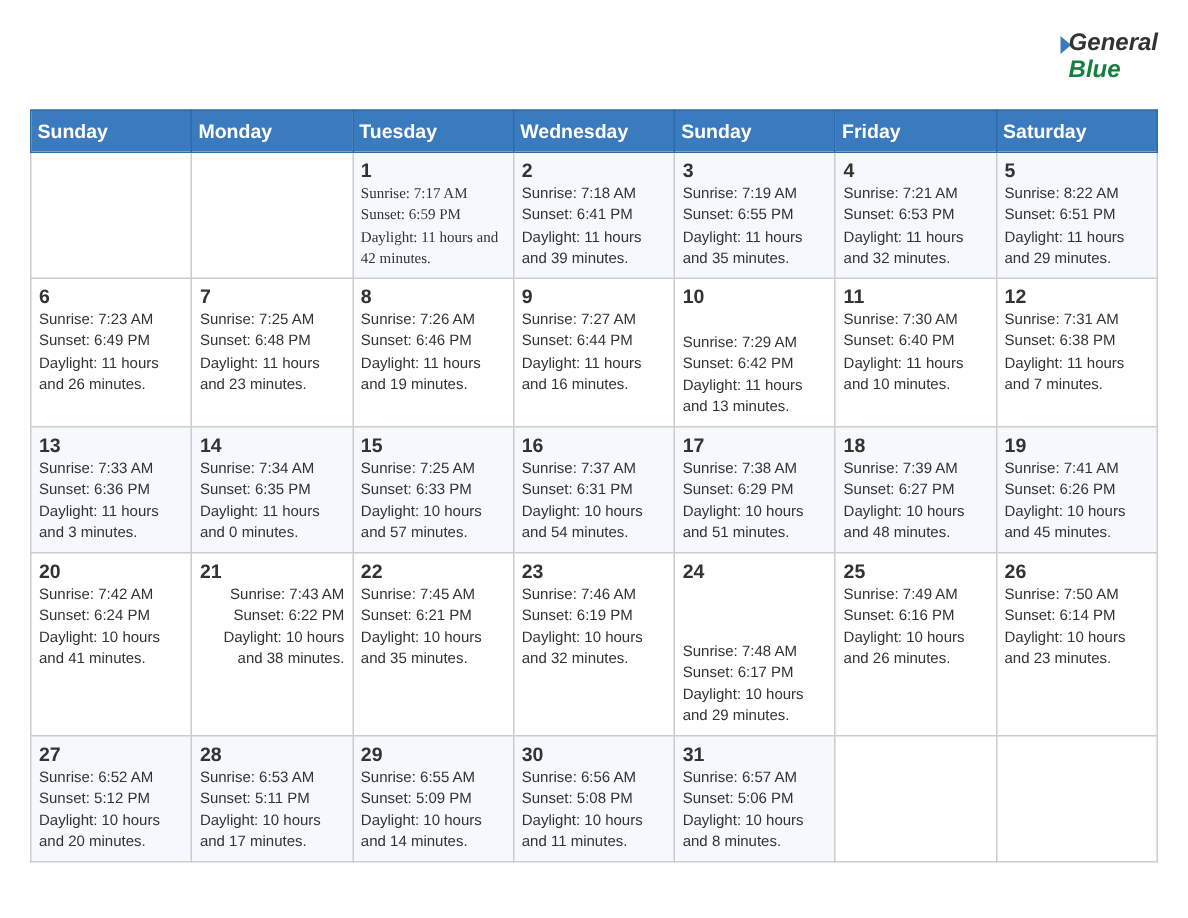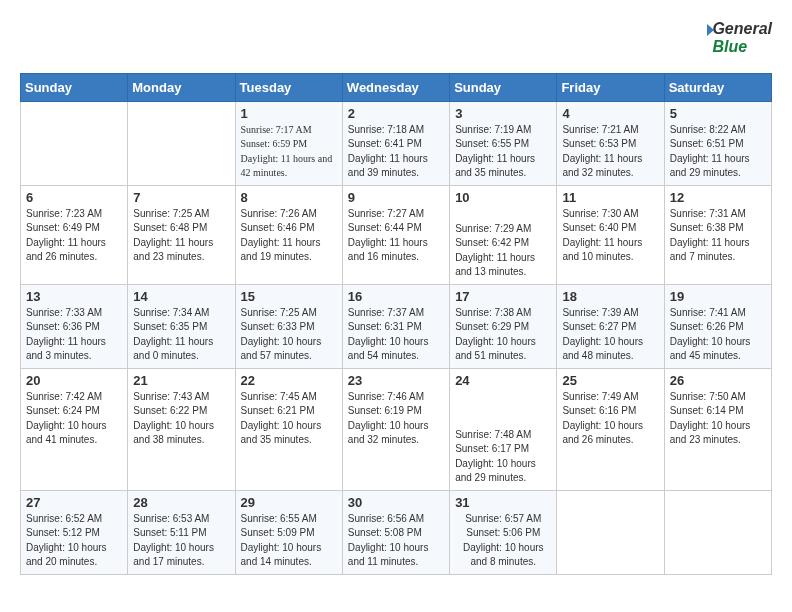--- a/index.html
+++ b/index.html
@@ -232,21 +232,21 @@
       </tr>
       <tr>
         <td>
           <span class="day-number">20</span>
           <div class="day-info" style="white-space: pre-line;">Sunrise: 7:42 AM
 Sunset: 6:24 PM
 Daylight: 10 hours and 41 minutes.</div>
         </td>
         <td>
           <span class="day-number">21</span>
-          <div class="day-info" style="white-space: pre-line;">Sunrise: 7:43 AM
+          <div class="day-info" style="white-space: pre-line; text-align: right;">Sunrise: 7:43 AM
 Sunset: 6:22 PM
 Daylight: 10 hours and 38 minutes.</div>
         </td>
         <td>
           <span class="day-number">22</span>
           <div class="day-info" style="white-space: pre-line;">Sunrise: 7:45 AM
 Sunset: 6:21 PM
 Daylight: 10 hours and 35 minutes.</div>
         </td>
         <td>
@@ -294,21 +294,21 @@
 Daylight: 10 hours and 14 minutes.</div>
         </td>
         <td>
           <span class="day-number">30</span>
           <div class="day-info" style="white-space: pre-line;">Sunrise: 6:56 AM
 Sunset: 5:08 PM
 Daylight: 10 hours and 11 minutes.</div>
         </td>
         <td>
           <span class="day-number">31</span>
-          <div class="day-info" style="white-space: pre-line; text-align: center;">Sunrise: 6:57 AM
+          <div class="day-info" style="white-space: pre-line;">Sunrise: 6:57 AM
 Sunset: 5:06 PM
 Daylight: 10 hours and 8 minutes.</div>
         </td>
         <td class="empty-cell"></td>
         <td class="empty-cell"></td>
       </tr>
     </tbody>
 </table>
 
 </body></html>

